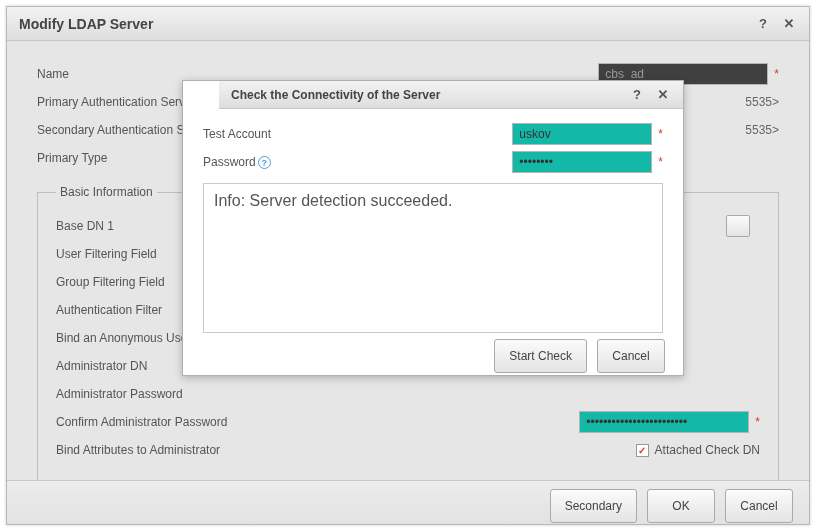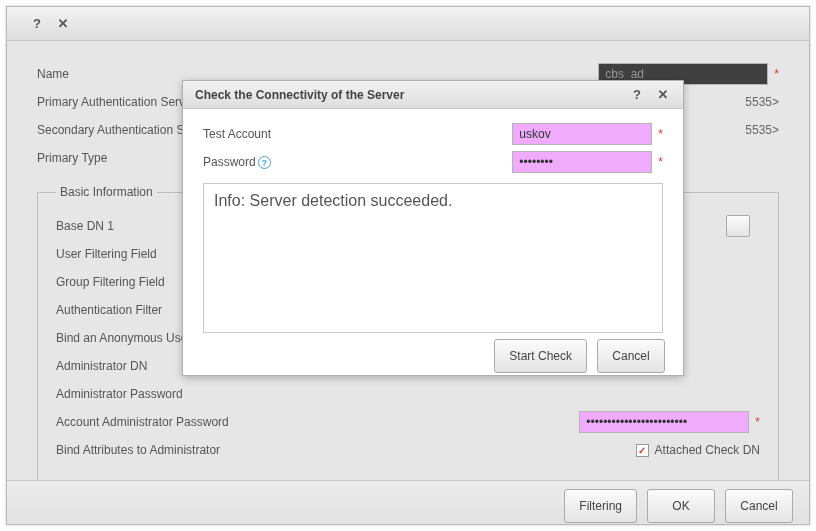--- a/index.html
+++ b/index.html
@@ -60,21 +60,21 @@
     color:#555;
     padding-right: 6px;
   }
   .field-wrap {
     display:flex;
     align-items:center;
   }
   input.txt {
     height: 22px;
     border: 1px solid #b5b5b5;
-    background: #f0abfc;
+    background: #14b8a6;
     padding: 2px 6px;
     font-size: 12px;
     color:#333;
   }
   input.txt[disabled]{
     background:#404040;
     color:#9a9a9a;
   }
   .req { color:#d83a32; margin-left:6px; }
   .after-text { color:#666; margin-left:6px; white-space:nowrap; }
@@ -132,20 +132,21 @@
     border:1px solid #b0b0b0;
     box-shadow: 0 2px 8px rgba(0,0,0,0.25);
   }
   .modal-titlebar {
     height:28px;
     background: linear-gradient(#f2f2f2,#dedede);
     border-bottom:1px solid #c6c6c6;
     display:flex;
     align-items:center;
     padding:0 12px;
+    margin-left:36px;
   }
   .modal-title {
     font-size:12px;
     font-weight:bold;
     color:#444;
     flex:1;
   }
   .modal-body {
     position:absolute;
     left:0; top:30px; right:0; bottom:46px;
@@ -187,20 +188,21 @@
     color:#4aa0d8;
     font-weight:bold;
     margin-left:2px;
   }
 </style>
 </head>
 <body>
 
 <div class="window">
   <div class="win-titlebar">
+    <div class="win-title">Modify LDAP Server</div>
     <div class="icon-btn">?</div>
     <div class="icon-btn">✕</div>
   </div>
 
   <div class="content">
     <div class="row">
       <div class="lbl">Name</div>
       <div class="field-wrap">
         <input class="txt" style="width: 170px;" disabled="" value="cbs_ad">
         <span class="req">*</span>
@@ -247,39 +249,39 @@
           <div class="lbl" style="width:280px">Bind an Anonymous User</div>
         </div>
       <div class="row">
           <div class="lbl" style="width:280px">Administrator DN</div>
         </div>
       <div class="row">
           <div class="lbl" style="width:280px">Administrator Password</div>
         </div>
 
       <div class="row">
-        <div class="lbl" style="width:200px">Account Administrator Password</div>
+        <div class="lbl" style="width:200px">Confirm Administrator Password</div>
         <div class="field-wrap">
           <input class="txt" type="password" style="width: 170px;" value="••••••••••••••••••••••••">
           <span class="req">*</span>
         </div>
       </div>
 
       <div class="row">
         <div class="lbl" style="width:200px">Bind Attributes to Administrator</div>
         <div class="field-wrap">
           <span class="chk">✓</span>
           <span>Attached Check DN</span>
         </div>
       </div>
     </fieldset>
   </div>
 
   <div class="win-footer">
-    <button class="btn">Filtering</button>
+    <button class="btn">Secondary</button>
     <button class="btn">OK</button>
     <button class="btn">Cancel</button>
   </div>
 </div>
 
 <div class="modal">
   <div class="modal-titlebar">
     <div class="modal-title">Check the Connectivity of the Server</div>
     <div class="icon-btn">?</div>
     <div class="icon-btn">✕</div>

